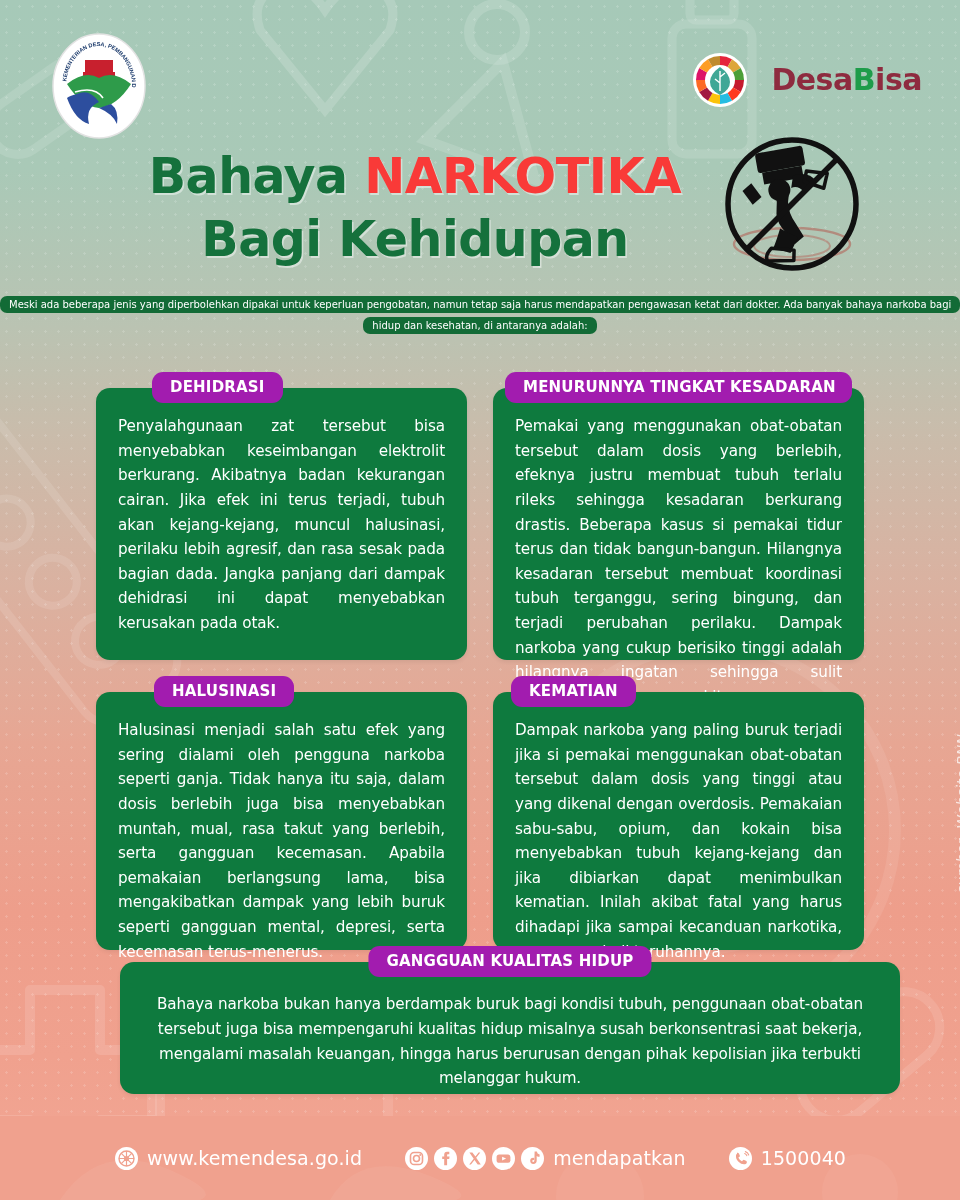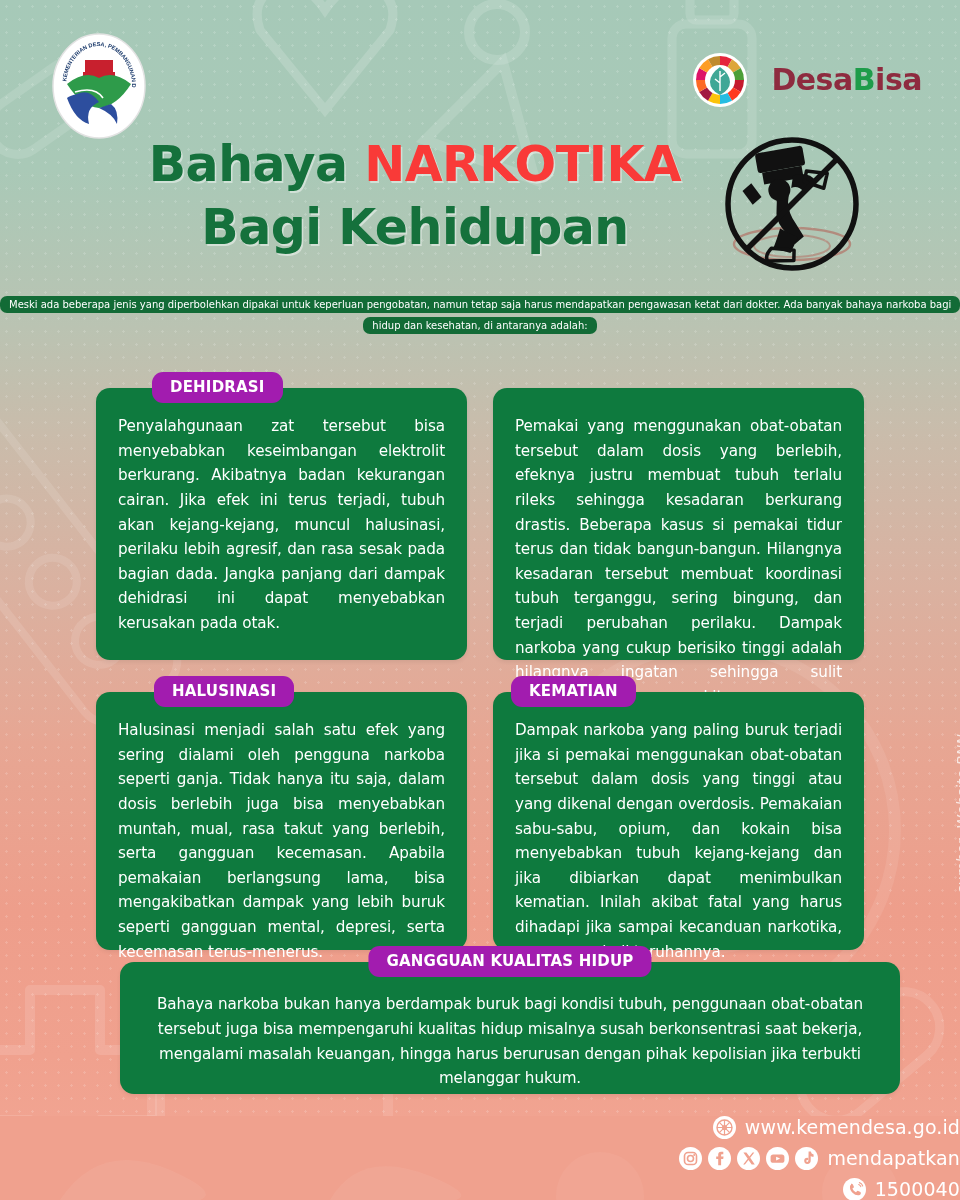--- a/index.html
+++ b/index.html
@@ -32,21 +32,21 @@
   }
   
   .logo-left{position:absolute;left:45px;top:32px;width:108px;height:108px;}
   .logo-right{position:absolute;right:38px;top:52px;height:56px;display:flex;align-items:center;gap:23px;}
   .desabisa-text{
     font-size:30px;font-weight:bold;letter-spacing:-.5px;
     font-family:"DejaVu Sans", sans-serif;color:#8E2B3F;line-height:1;
   }
   .desabisa-text .b{color:#1E9C4A;}
   
-  .title-block{position:absolute;left:0;right:0;top:134px;text-align:center;padding-right:130px;}
+  .title-block{position:absolute;left:0;right:0;top:146px;text-align:center;padding-right:130px;}
   .title-line{
     font-family:"DejaVu Sans", sans-serif;
     font-weight:bold;font-size:49px;line-height:1.28;letter-spacing:-.5px;
     color:#15713C;
     text-shadow:1.5px 1.5px 0 rgba(255,255,255,.45);
   }
   .title-line .hl{color:#F93A38;}
   
   .nodrugs{position:absolute;right:88px;top:126px;width:160px;height:160px;}
   
@@ -108,23 +108,22 @@
     transform:rotate(-90deg);transform-origin:right top;
     color:#ffffff;opacity:.72;font-style:italic;
     font-size:14px;letter-spacing:.3px;white-space:nowrap;
     font-family:"DejaVu Sans", sans-serif;
     width:215px;text-align:center;
   }
   
   .footer{
     position:absolute;left:0;right:0;bottom:0;height:84px;
     background:#F0A18E;
-    display:flex;align-items:flex-end;justify-content:center;gap:6px;
+    display:flex;align-items:center;justify-content:center;gap:0;
     overflow:hidden;
-    flex-direction:column;
   }
   .footer-deco{position:absolute;inset:0;opacity:.45;pointer-events:none;}
   .fgroup{display:flex;align-items:center;gap:8px;position:relative;z-index:2;}
   .fgroup + .fgroup{margin-left:42px;}
   .ftext{
     color:#ffffff;font-size:19px;letter-spacing:.1px;
     font-family:"DejaVu Sans", sans-serif;
   }
   .ficon{width:25px;height:25px;display:inline-block;}
   .ficons{display:flex;align-items:center;gap:4px;}
@@ -271,20 +270,21 @@
 
   <div class="sumber">sumber: Website BNN</div>
 
   <div class="grid">
     <div class="row">
       <div class="card dehidrasi">
         <div class="badge pos-a">DEHIDRASI</div>
         <div class="card-body">Penyalahgunaan zat tersebut bisa menyebabkan keseimbangan elektrolit berkurang. Akibatnya badan kekurangan cairan. Jika efek ini terus terjadi, tubuh akan kejang-kejang, muncul halusinasi, perilaku lebih agresif, dan rasa sesak pada bagian dada. Jangka panjang dari dampak dehidrasi ini dapat menyebabkan kerusakan pada otak.</div>
       </div>
       <div class="card kesadaran">
+        <div class="badge pos-b">MENURUNNYA TINGKAT KESADARAN</div>
         <div class="card-body">Pemakai yang menggunakan obat-obatan tersebut dalam dosis yang berlebih, efeknya justru membuat tubuh terlalu rileks sehingga kesadaran berkurang drastis. Beberapa kasus si pemakai tidur terus dan tidak bangun-bangun. Hilangnya kesadaran tersebut membuat koordinasi tubuh terganggu, sering bingung, dan terjadi perubahan perilaku. Dampak narkoba yang cukup berisiko tinggi adalah hilangnya ingatan sehingga sulit mengenali lingkungan sekitar.</div>
       </div>
     </div>
     <div class="row row2">
       <div class="card halusinasi">
         <div class="badge pos-c">HALUSINASI</div>
         <div class="card-body">Halusinasi menjadi salah satu efek yang sering dialami oleh pengguna narkoba seperti ganja. Tidak hanya itu saja, dalam dosis berlebih juga bisa menyebabkan muntah, mual, rasa takut yang berlebih, serta gangguan kecemasan. Apabila pemakaian berlangsung lama, bisa mengakibatkan dampak yang lebih buruk seperti gangguan mental, depresi, serta kecemasan terus-menerus.</div>
       </div>
       <div class="card kematian">
         <div class="badge pos-d">KEMATIAN</div>

